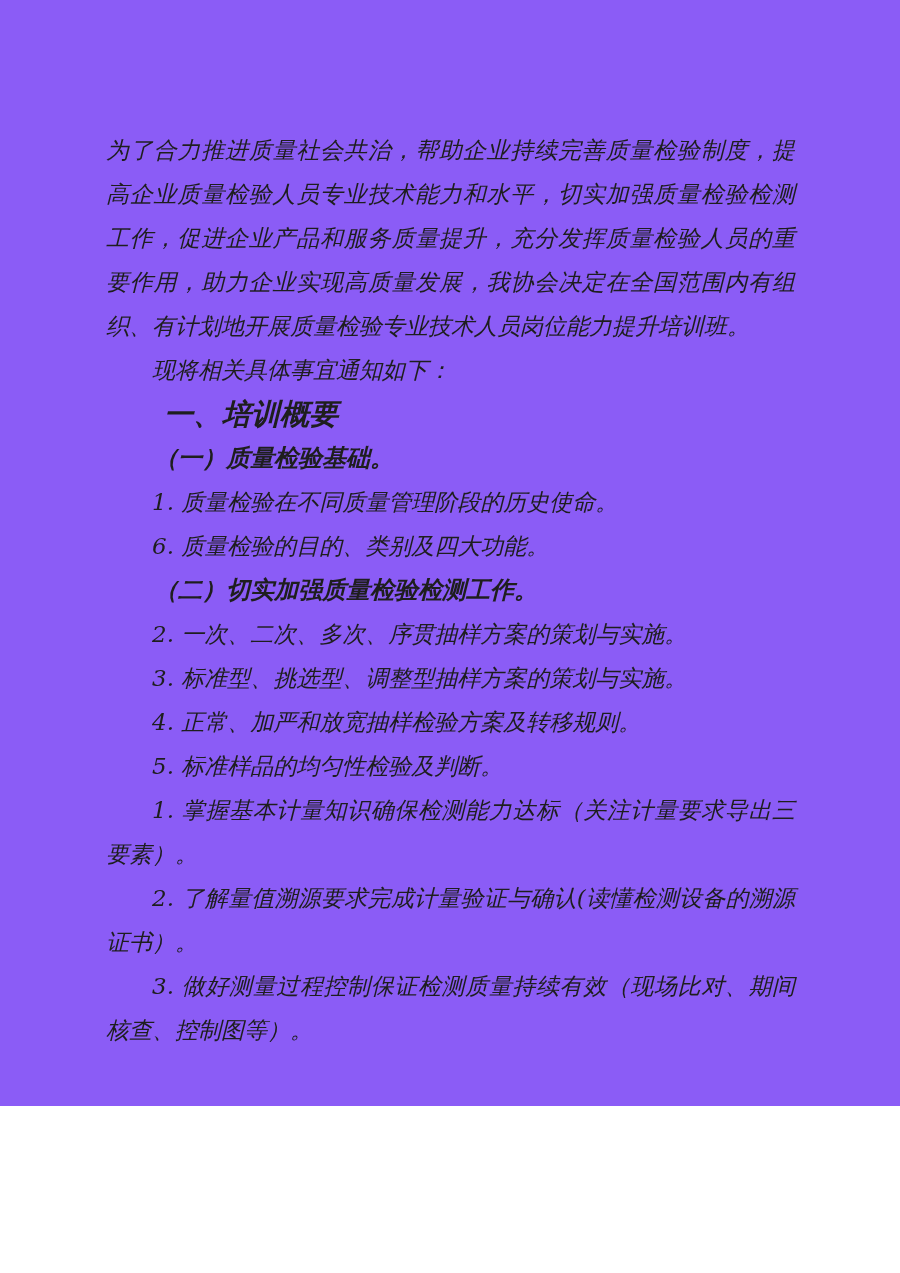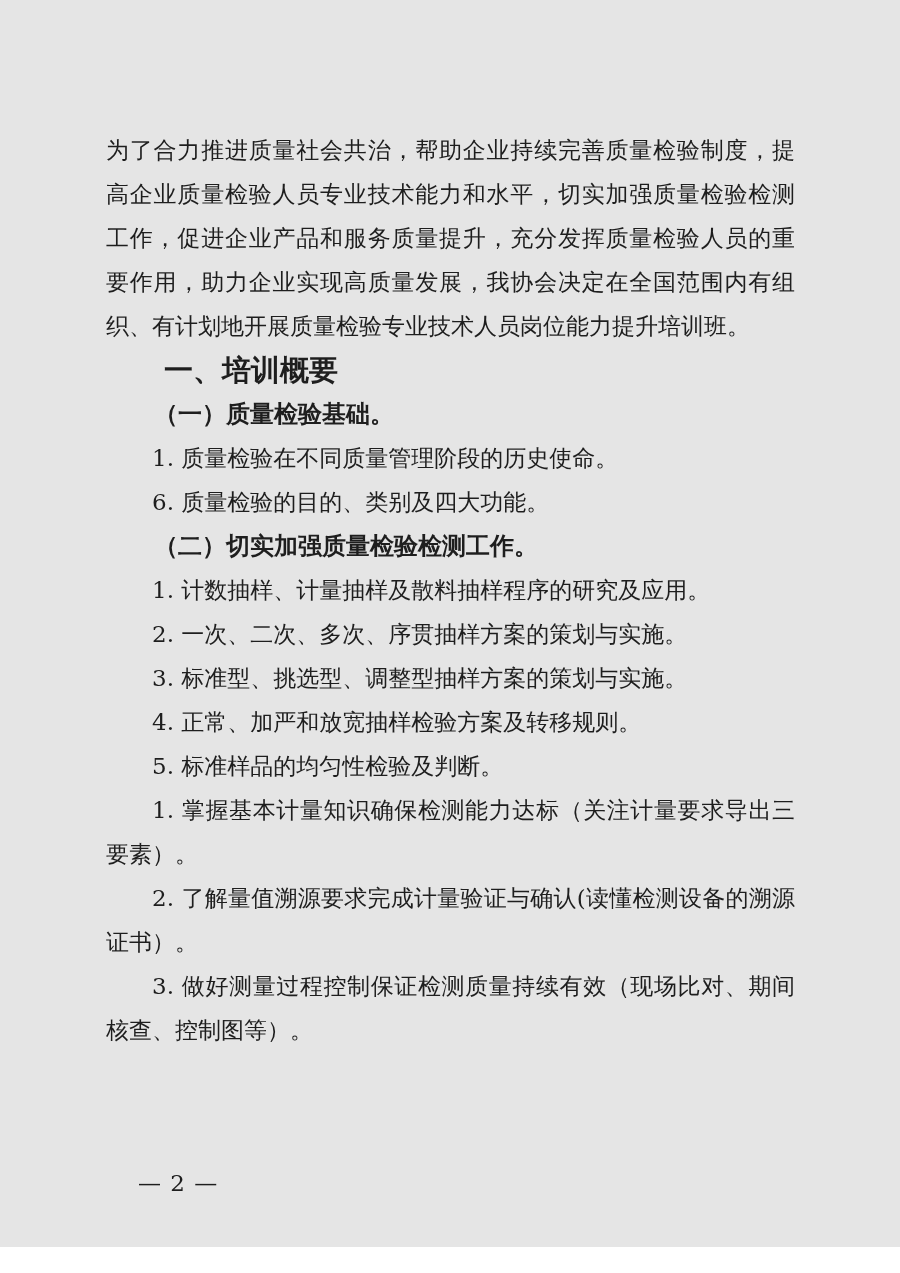--- a/index.html
+++ b/index.html
@@ -3,25 +3,26 @@
 <meta charset="utf-8">
 <style>
   html, body {
     margin: 0;
     padding: 0;
     background: #ffffff;
   }
   .page {
     position: relative;
     width: 900px;
-    height: 1247px;
-    background: #e5e5e5;
+    height: 1106px;
+    background: #8b5cf6;
     overflow: hidden;
     font-family: "DejaVu Serif", "Liberation Serif", serif;
     color: #1e1e1e;
+    font-style: italic;
   }
   .content {
     position: absolute;
     top: 128px;
     left: 106px;
     width: 689px;
     font-size: 23px;
     line-height: 44px;
   }
   .para {
@@ -53,29 +54,29 @@
   }
 </style>
 </head>
 <body>
 
 <div class="page">
   <div class="content">
 
     <p class="para">为了合力推进质量社会共治，帮助企业持续完善质量检验制度，提高企业质量检验人员专业技术能力和水平，切实加强质量检验检测工作，促进企业产品和服务质量提升，充分发挥质量检验人员的重要作用，助力企业实现高质量发展，我协会决定在全国范围内有组织、有计划地开展质量检验专业技术人员岗位能力提升培训班。</p>
 
+    <p class="para indent">现将相关具体事宜通知如下：</p>
 
     <p class="para indent h1">一、培训概要</p>
 
     <p class="para indent h2">（一）质量检验基础。</p>
     <p class="para indent">1. 质量检验在不同质量管理阶段的历史使命。</p>
     <p class="para indent">6. 质量检验的目的、类别及四大功能。</p>
 
     <p class="para indent h2">（二）切实加强质量检验检测工作。</p>
-    <p class="para indent">1. 计数抽样、计量抽样及散料抽样程序的研究及应用。</p>
     <p class="para indent">2. 一次、二次、多次、序贯抽样方案的策划与实施。</p>
     <p class="para indent">3. 标准型、挑选型、调整型抽样方案的策划与实施。</p>
     <p class="para indent">4. 正常、加严和放宽抽样检验方案及转移规则。</p>
     <p class="para indent">5. 标准样品的均匀性检验及判断。</p>
 
     <p class="para indent">1. 掌握基本计量知识确保检测能力达标（关注计量要求导出三要素）。</p>
     <p class="para indent">2. 了解量值溯源要求完成计量验证与确认(读懂检测设备的溯源证书）。</p>
     <p class="para indent">3. 做好测量过程控制保证检测质量持续有效（现场比对、期间核查、控制图等）。</p>
 
   </div>

